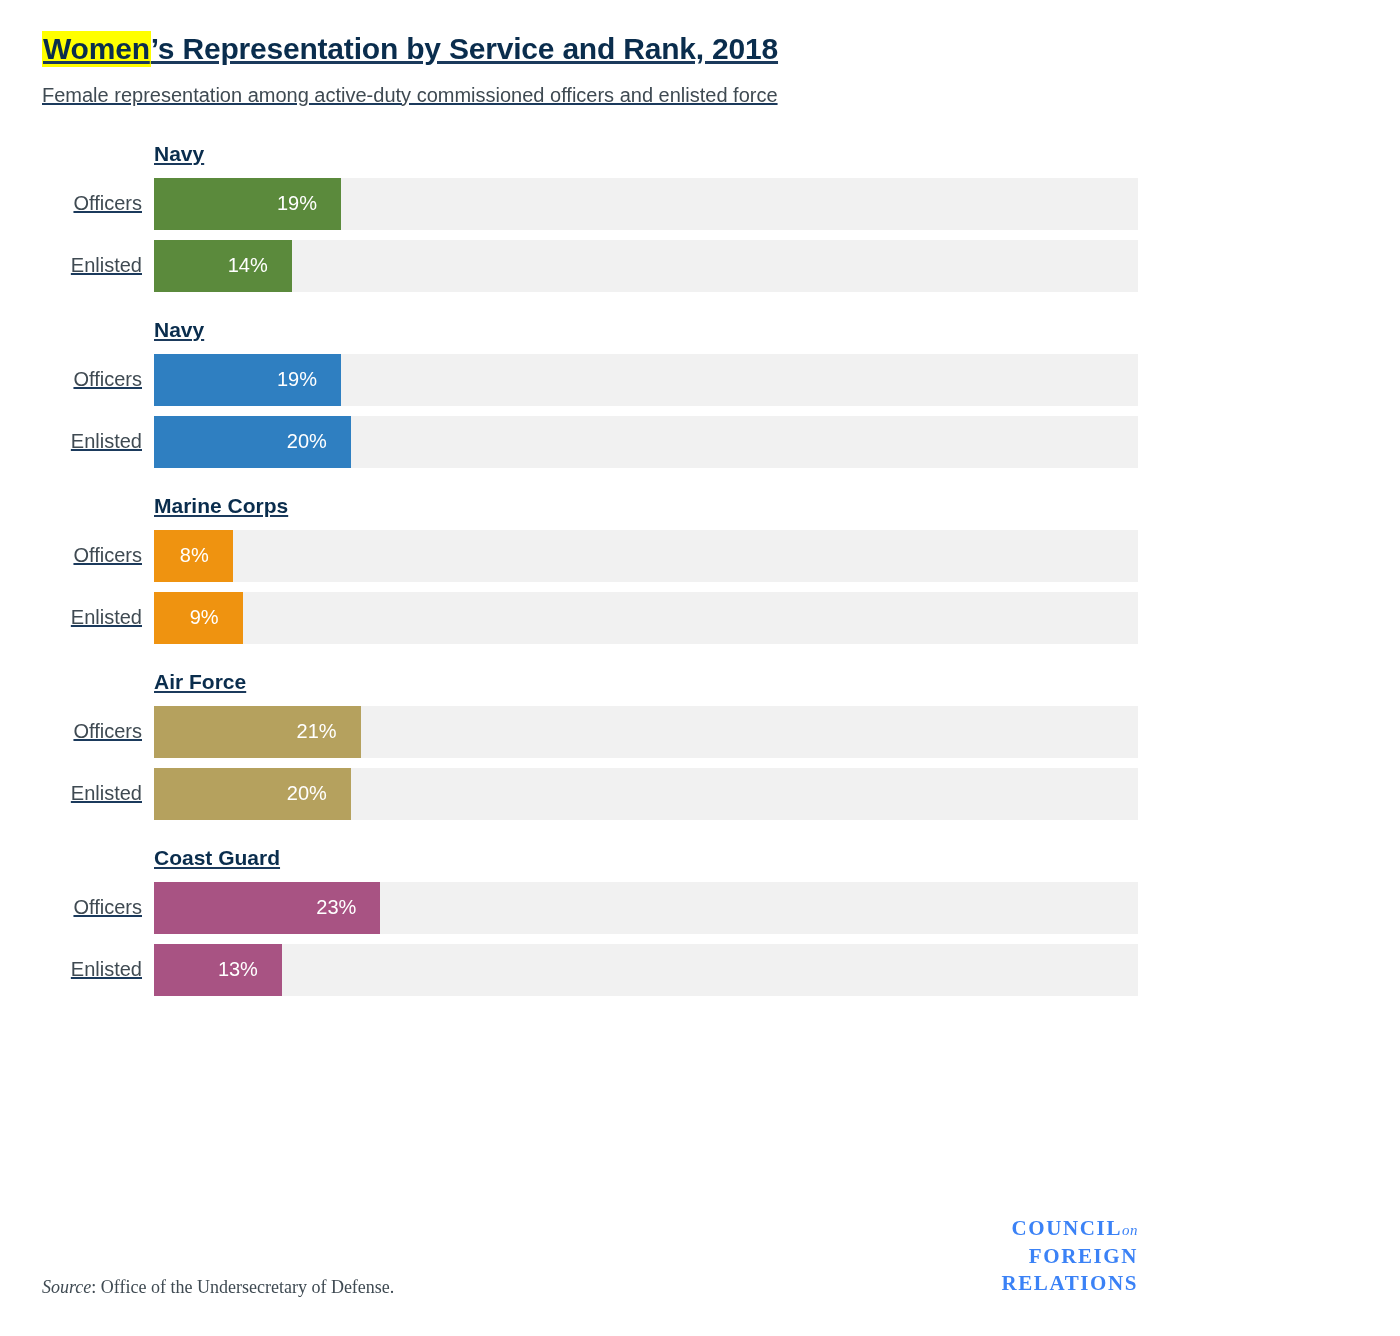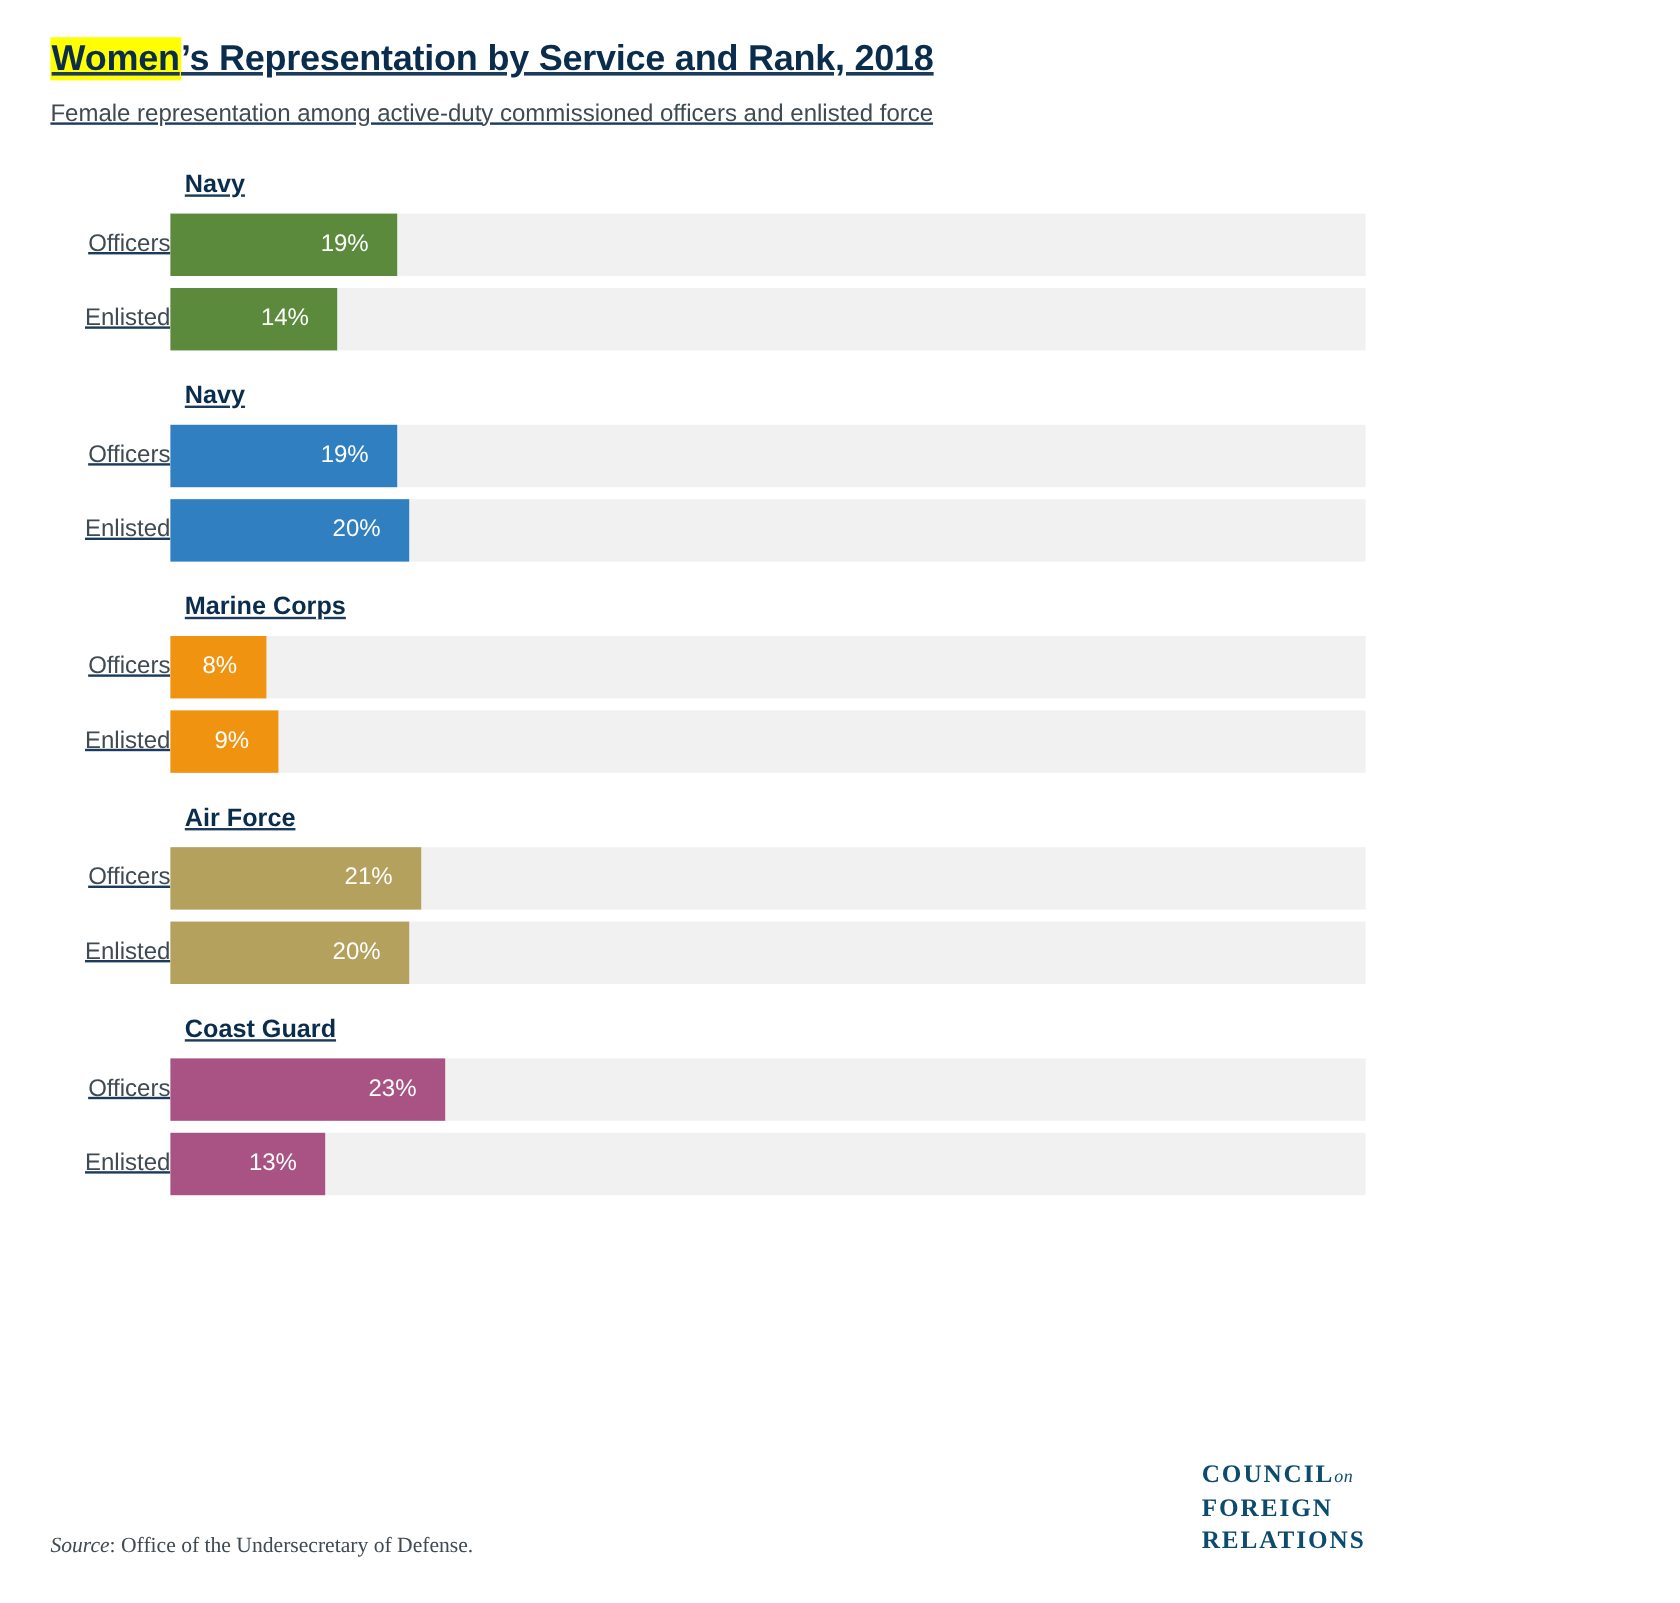--- a/index.html
+++ b/index.html
@@ -67,20 +67,21 @@
     align-items: center;
     margin-bottom: 10px;
     height: 52px;
   }
   .row:last-child {
     margin-bottom: 0;
   }
   .row-label {
     width: 100px;
     text-align: right;
+    padding-right: 12px;
     font-size: 20px;
     color: #3f4a52;
     flex: 0 0 auto;
   }
   .track {
     position: relative;
     flex: 1 1 auto;
     height: 52px;
     background: #f1f1f1;
   }
@@ -113,23 +114,23 @@
   }
   .source {
     font-family: "Liberation Serif", serif;
     font-size: 18px;
     color: #3f4a52;
   }
   .source .src-label {
     font-style: italic;
   }
   .logo {
-    text-align: left;
+    text-align: right;
     font-family: "Liberation Serif", serif;
-    color: #0c4a6e;
+    color: #3b82f6;
     font-size: 21px;
     font-weight: bold;
     letter-spacing: 1.6px;
     line-height: 1.32;
   }
   .logo .on {
     font-style: italic;
     font-weight: normal;
     font-size: 15px;
     letter-spacing: 0.5px;

